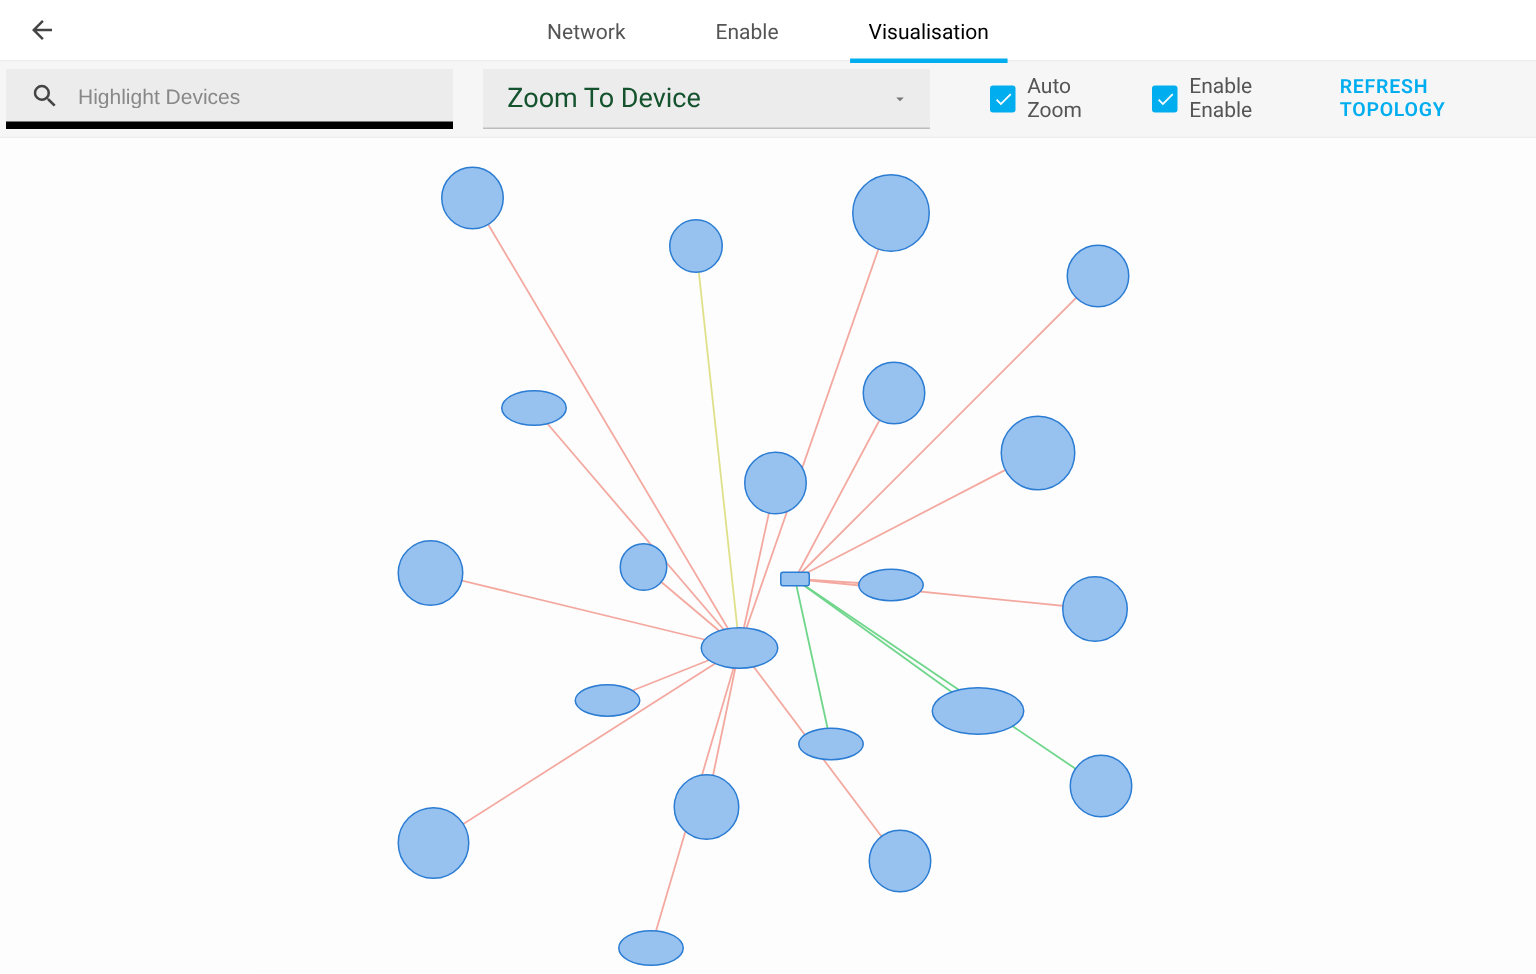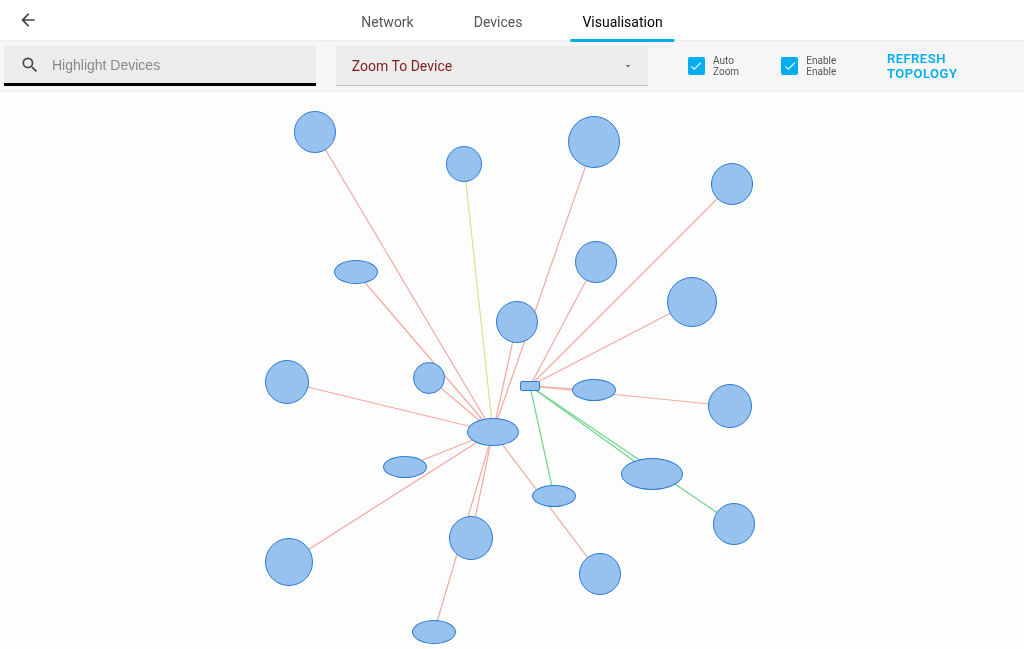--- a/index.html
+++ b/index.html
@@ -4,47 +4,47 @@
 <style>
   * { box-sizing: border-box; margin: 0; padding: 0; }
   html, body { width: 1024px; height: 649px; font-family: Roboto, "Helvetica Neue", Arial, sans-serif; background: #fff; color: #333; overflow: hidden; }
   .header { height: 40px; display: flex; align-items: center; position: relative; }
   .back-btn { width: 40px; height: 40px; display: flex; align-items: center; justify-content: center; cursor: pointer; margin-left: 8px; }
   .tabs { display: flex; gap: 48px; position: absolute; left: 50%; transform: translateX(-50%); }
   .tab { font-size: 14px; color: #555; padding: 10px 6px; cursor: pointer; position: relative; top: 2px; }
   .tab.active { color: #000000; }
   .tab.active::after { content: ""; position: absolute; left: -6px; right: -6px; bottom: -2px; height: 3px; background: #00aeef; }
   .toolbar { height: 52px; background: #f6f6f6; border-top: 1px solid #eee; border-bottom: 1px solid #eee; display: flex; align-items: center; padding: 0 8px 0 0; gap: 20px; }
-  .search-box { width: 320px; height: 40px; background: #ececec; display: flex; align-items: center; gap: 12px; padding: 0 16px; border-bottom: 3px solid #000000; margin: 6px 0 6px 4px; justify-content: flex-end; }
+  .search-box { width: 320px; height: 40px; background: #ececec; display: flex; align-items: center; gap: 12px; padding: 0 16px; border-bottom: 5px solid #000000; margin: 6px 0 6px 4px; justify-content: flex-end; }
   .search-box input { border: none; background: transparent; outline: none; font-size: 14px; color: #555; flex: 1; }
   .search-box input::placeholder { color: #888; }
   .zoom-box { width: 320px; height: 40px; background: #ececec; display: flex; align-items: center; justify-content: space-between; padding: 0 14px 0 16px; border-bottom: 1px solid #bdbdbd; cursor: pointer; }
-  .zoom-box span { font-size: 14px; color: #7f1d1d; }
+  .zoom-box span { font-size: 18px; color: #14532d; }
   .chk-group { display: flex; align-items: center; gap: 8px; }
   .chk { width: 18px; height: 18px; border-radius: 2px; background: #00aeef; display: flex; align-items: center; justify-content: center; cursor: pointer; }
-  .chk-label { font-size: 10px; color: #555; }
+  .chk-label { font-size: 14px; color: #555; }
   .refresh-link { font-size: 13px; font-weight: 600; letter-spacing: 0.5px; color: #00aeef; cursor: pointer; margin-left: 0; }
   .canvas { position: relative; width: 1024px; height: 557px; background: #fdfdfd; }
   svg.edges { position: absolute; left: 0; top: 0; }
   .node { position: absolute; background: #97c2f0; border: 1.5px solid #2b7cd3; border-radius: 50%; cursor: pointer; }
   .node.rect { border-radius: 2px; }
   .flex-spacer { flex: 1; }
 </style>
 </head>
 <body>
 
 <div class="header">
   <div class="back-btn">
     <svg width="20" height="20" viewBox="0 0 24 24">
         <path d="M20 11H7.83l5.59-5.59L12 4l-8 8 8 8 1.41-1.41L7.83 13H20z" fill="#444"></path>
       </svg>
   </div>
   <div class="tabs">
     <div class="tab">Network</div>
-    <div class="tab">Devices</div>
+    <div class="tab">Enable</div>
     <div class="tab active">Visualisation</div>
   </div>
 </div>
 
 <div class="toolbar">
   <div class="search-box">
     <svg width="20" height="20" viewBox="0 0 24 24">
         <path d="M15.5 14h-.79l-.28-.27A6.471 6.471 0 0016 9.5 6.5 6.5 0 109.5 16c1.61 0 3.09-.59 4.23-1.57l.27.28v.79l5 4.99L20.49 19l-4.99-5zM9.5 14A4.5 4.5 0 1114 9.5 4.494 4.494 0 019.5 14z" fill="#444"></path>
       </svg>
     <input type="text" placeholder="Highlight Devices" style="">

